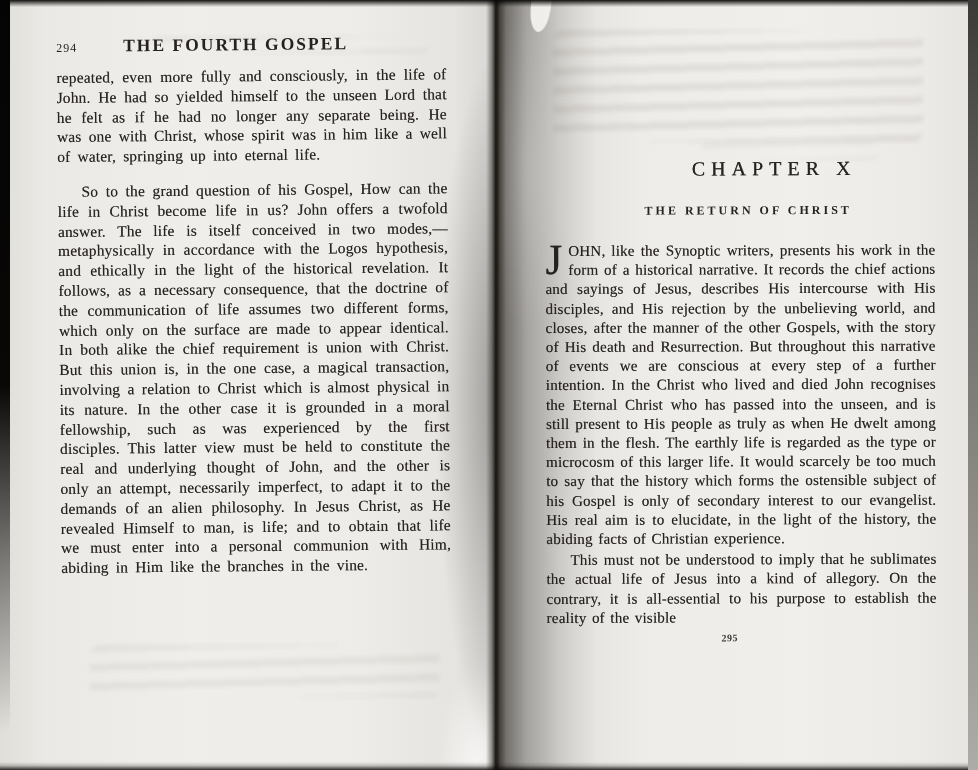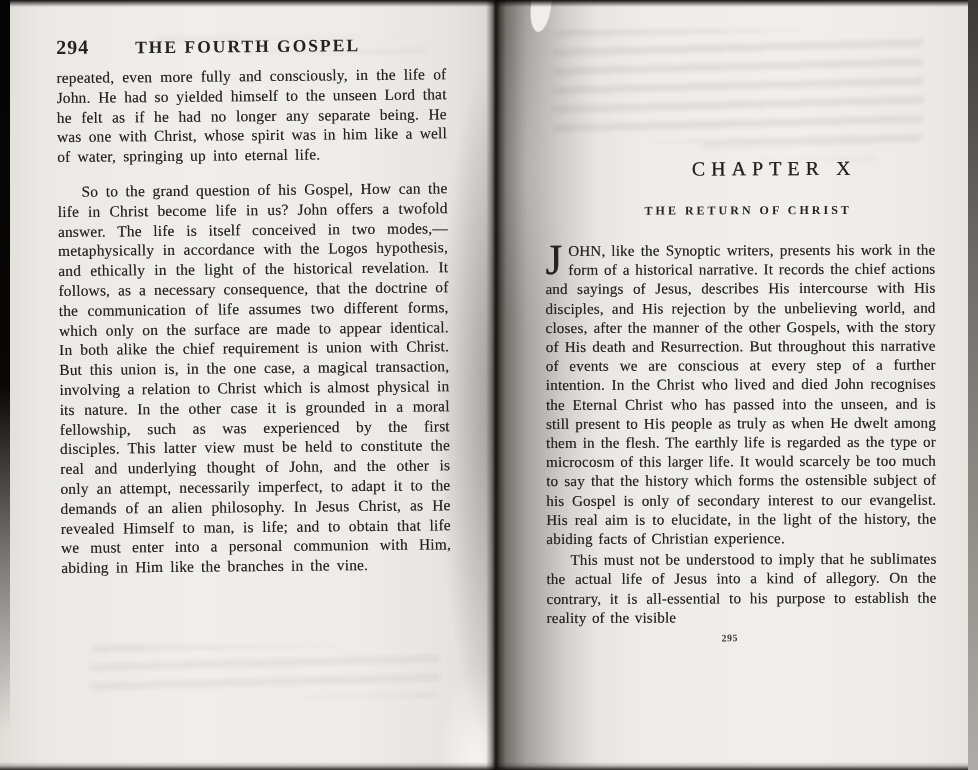--- a/index.html
+++ b/index.html
@@ -96,21 +96,21 @@
     position: absolute; left: 56px; top: 36px; width: 390px;
     transform: rotate(-0.55deg);
     transform-origin: 0 0;
     color: #262220;
   }
   .running-header {
     position: relative; height: 22px; margin-bottom: 10px;
     white-space: nowrap;
   }
   .page-num {
-    font-size: 20px; font-weight: bold; letter-spacing: 1px;
+    font-size: 12px; font-weight: normal; letter-spacing: 1px;
   }
   .running-title {
     font-size: 17.5px; font-weight: bold; letter-spacing: 2px;
     margin-left: 46px;
   }
   .body-text p {
     margin: 0;
     text-align: justify;
     font-size: 15.4px;
     line-height: 19.8px;

